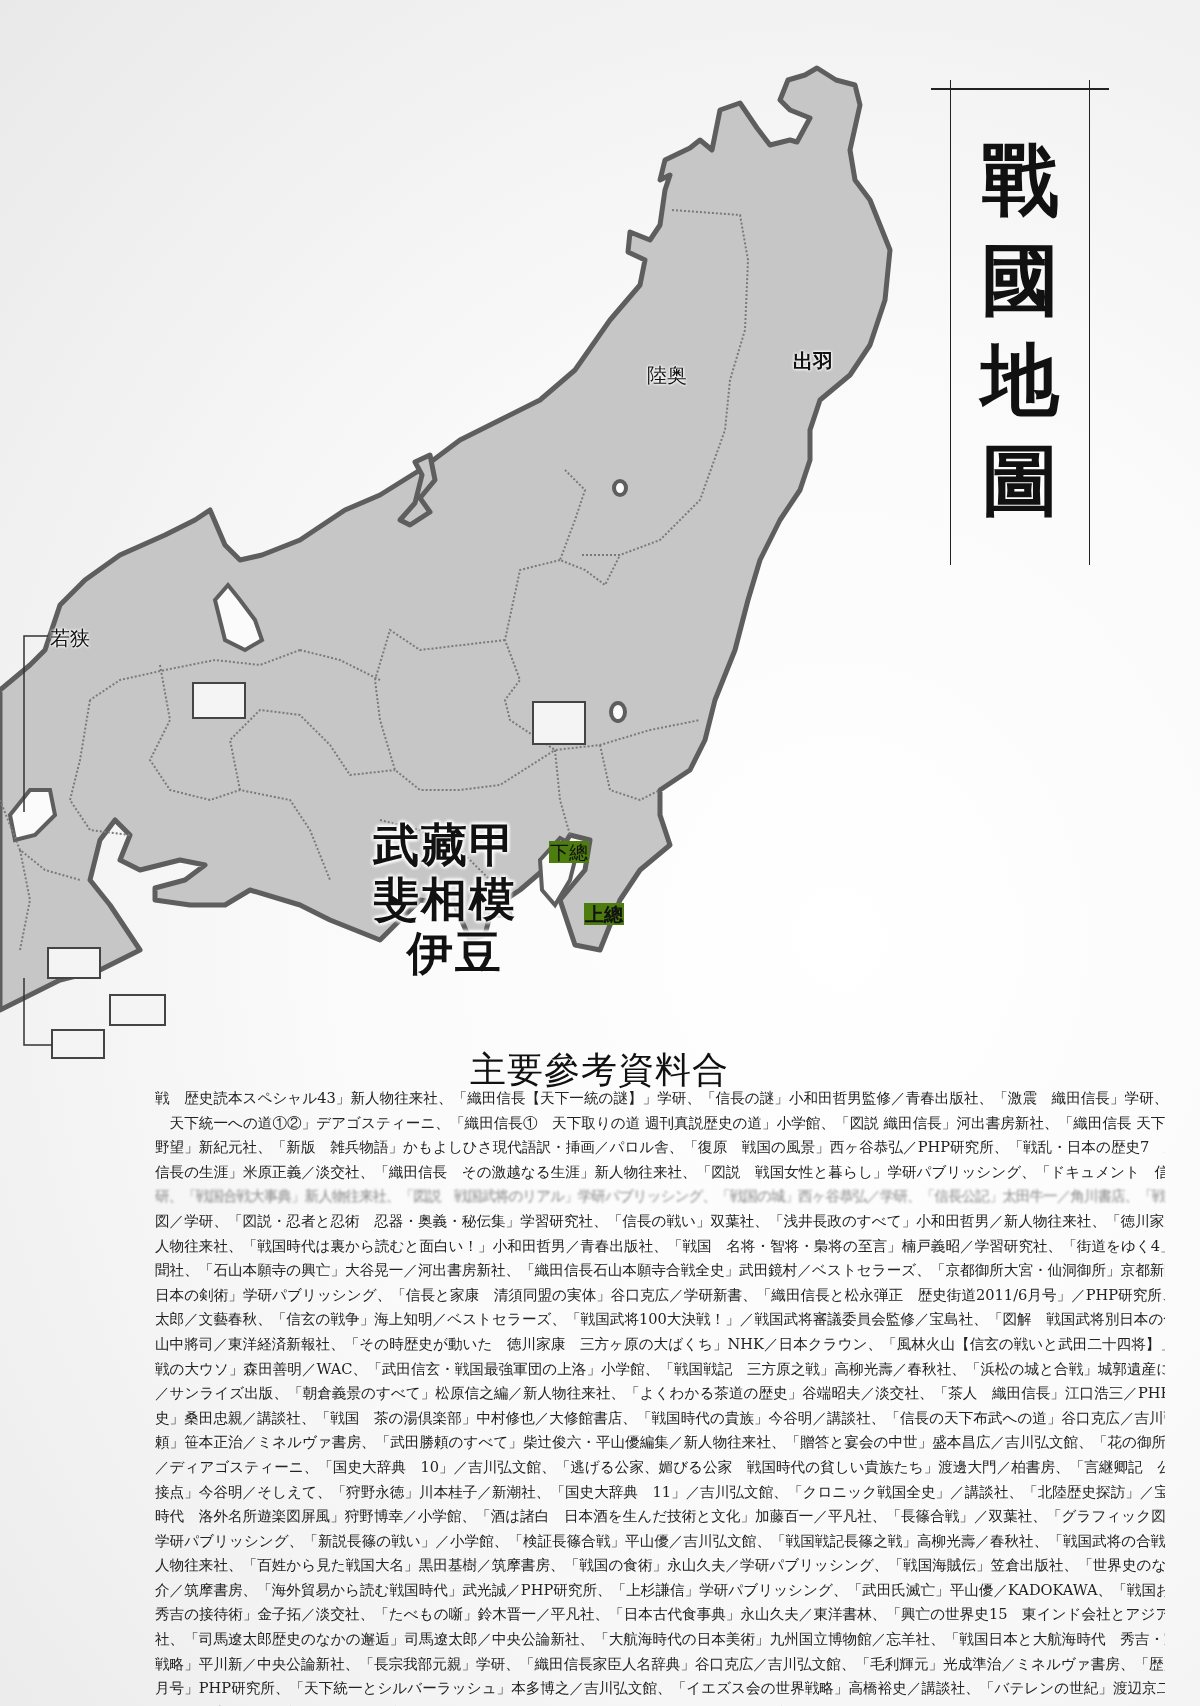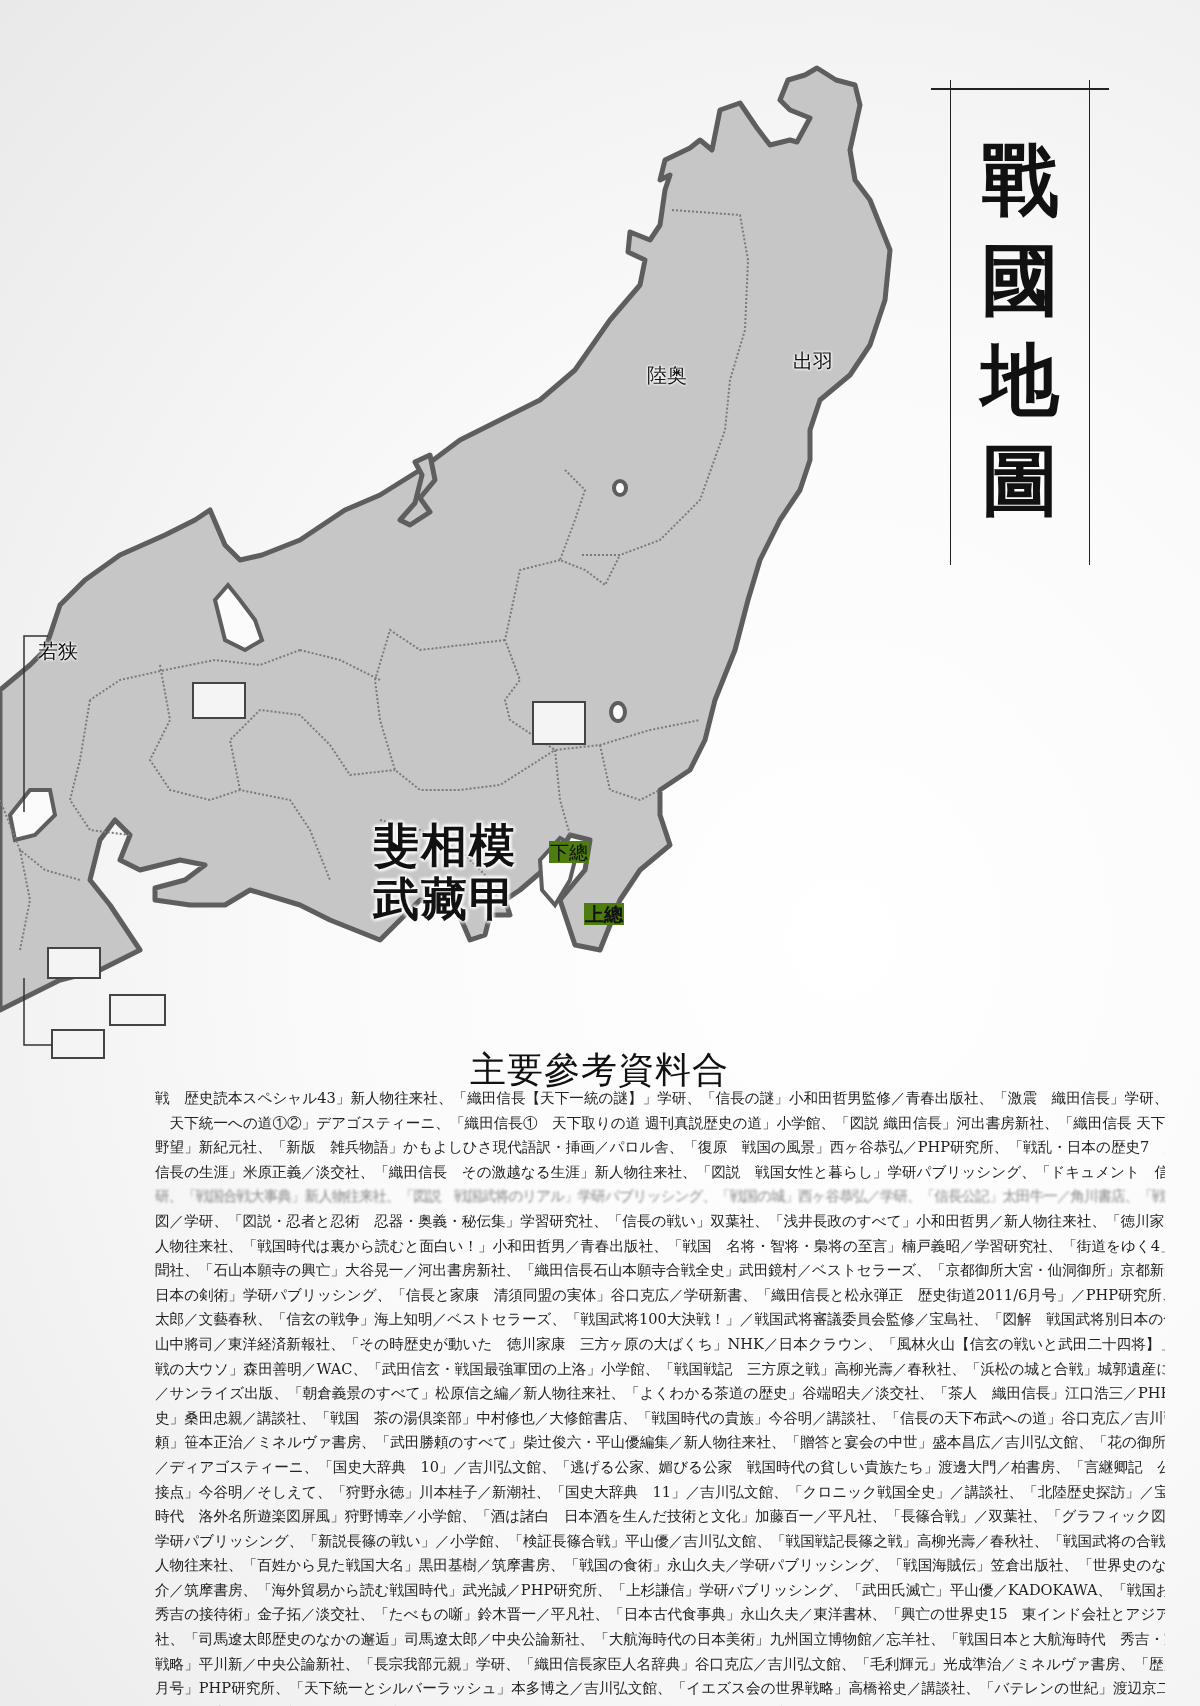--- a/index.html
+++ b/index.html
@@ -79,27 +79,28 @@
   <rect class="blank-box" x="533" y="702" width="52" height="42"></rect>
   <rect class="blank-box" x="48" y="948" width="52" height="30"></rect>
   <rect class="blank-box" x="110" y="995" width="55" height="30"></rect>
   <rect class="blank-box" x="52" y="1030" width="52" height="28"></rect>
 
   <path class="leader" d="M 48 636 L 24 636 L 24 812"></path>
   <path class="leader" d="M 24 978 L 24 1045 L 52 1045"></path>
 </svg>
 
 <div class="label prov-sm" style="left:647px;top:362px;">陸奥</div>
-<div class="label prov-sm" style="left:793px;top:348px;">出羽</div>
-<div class="label prov-sm" style="left:38px;top:625px;margin-top:13px;">若狭</div>
+<div class="label prov-sm" style="left:793px;top:348px;font-weight:bold;">出羽</div>
+<div class="label prov-sm" style="left:50px;top:625px;">若狭</div>
 <div class="label prov-boxed" style="left:549px;top:841px;">下總</div>
 <div class="label prov-boxed" style="left:584px;top:903px;font-weight:bold;">上總</div>
 <div class="label prov-big" style="left:345px;top:818px;width:200px;">
+  <div>武藏甲</div>
   <div>斐相模</div>
-  <div>武藏甲</div>
+  <div style="padding-left:20px;">伊豆</div>
 </div>
 
 <div id="title-frame">
   <div id="title">
     <span>戰</span>
     <span>國</span>
     <span>地</span>
     <span>圖</span>
   </div>
 </div>

